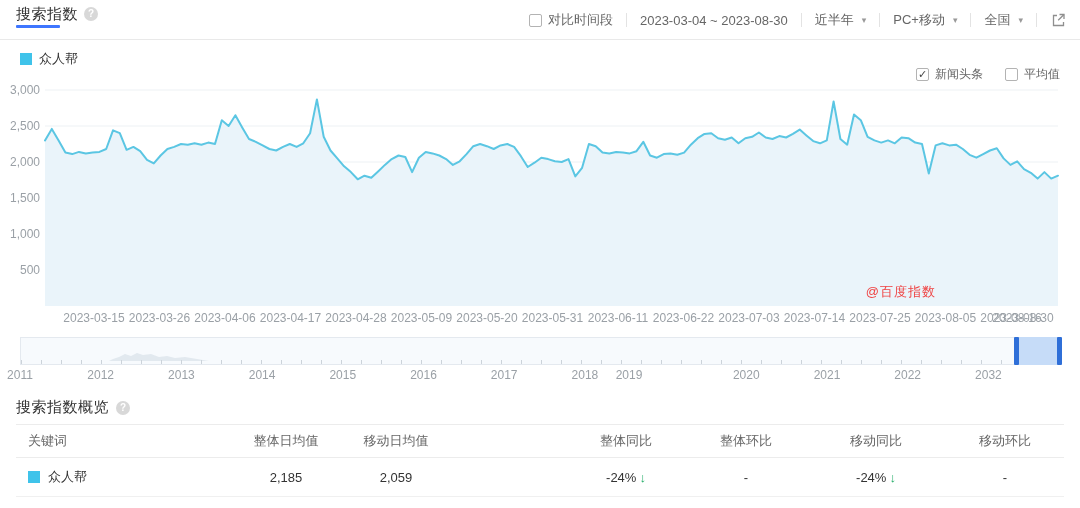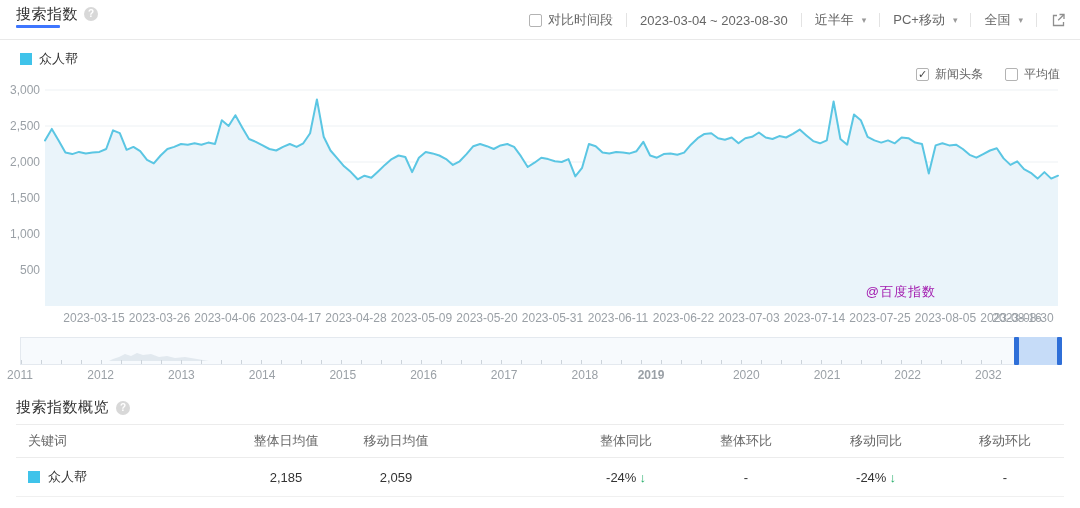--- a/index.html
+++ b/index.html
@@ -26,21 +26,21 @@
   .legend-row { position:absolute; top:48px; left:20px; right:20px; height:22px; display:flex; justify-content:space-between; align-items:center; }
   .legend { display:flex; align-items:center; gap:7px; cursor:pointer; }
   .legend .sq { width:12px; height:12px; flex:none; }
   .legend .name { font-size:13px; color:#333; }
   .legend-opts { display:flex; align-items:center; gap:22px;margin-top:30px; }
   .lg-opt { display:flex; align-items:center; gap:6px; font-size:12px; color:#666; cursor:pointer; }
 
   
   .chart { position:absolute; top:84px; left:0; width:964px; height:225px; }
   .chart svg { display:block; }
-  .watermark { position:absolute; right:28px; bottom:8px; font-size:13px; color:#a21caf; letter-spacing:1px; }
+  .watermark { position:absolute; right:28px; bottom:8px; font-size:13px; color:#ef4444; letter-spacing:1px; }
   .x-labels { position:absolute; top:311px; left:0; width:1080px; height:16px; }
   .x-labels span { position:absolute; transform:translateX(-50%); font-size:12px; color:#9aa0a6; white-space:nowrap; }
 
   
   .strip { position:absolute; top:337px; left:20px; width:1040px; height:28px; background:#f7fafd; border:1px solid #e4e9ef; }
   .strip .ticks { position:absolute; left:0; right:0; bottom:0; height:4px;
                   background:repeating-linear-gradient(90deg,#ccd3da 0 1px,transparent 1px 20px); }
   .silhouette { position:absolute; left:88px; bottom:3px; }
   .selection { position:absolute; top:-1px; height:28px; left:995px; width:44px; background:#c6dcf8; }
   .handle { position:absolute; top:0; width:5px; height:28px; background:#2f6fd8; border-radius:1px; }
@@ -176,21 +176,21 @@
   </div>
   <div class="years" id="years">
       <span style="left: 20px;">2011</span>
       <span style="left: 100.7px;">2012</span>
       <span style="left: 181.4px;">2013</span>
       <span style="left: 262.1px;">2014</span>
       <span style="left: 342.8px;">2015</span>
       <span style="left: 423.5px;">2016</span>
       <span style="left: 504.2px;">2017</span>
       <span style="left: 584.9px;">2018</span>
-      <span style="left: 651px; font-weight: bold;">2019</span>
+      <span style="left: 629px;">2019</span>
       <span style="left: 746.3px;">2020</span>
       <span style="left: 827px;">2021</span>
       <span style="left: 907.7px;">2022</span>
       <span style="left: 988.4px;">2032</span>
     </div>
 
   <div class="ov-title">
     <span class="t">搜索指数概览</span>
     <span class="q-icon">?</span>
   </div>

